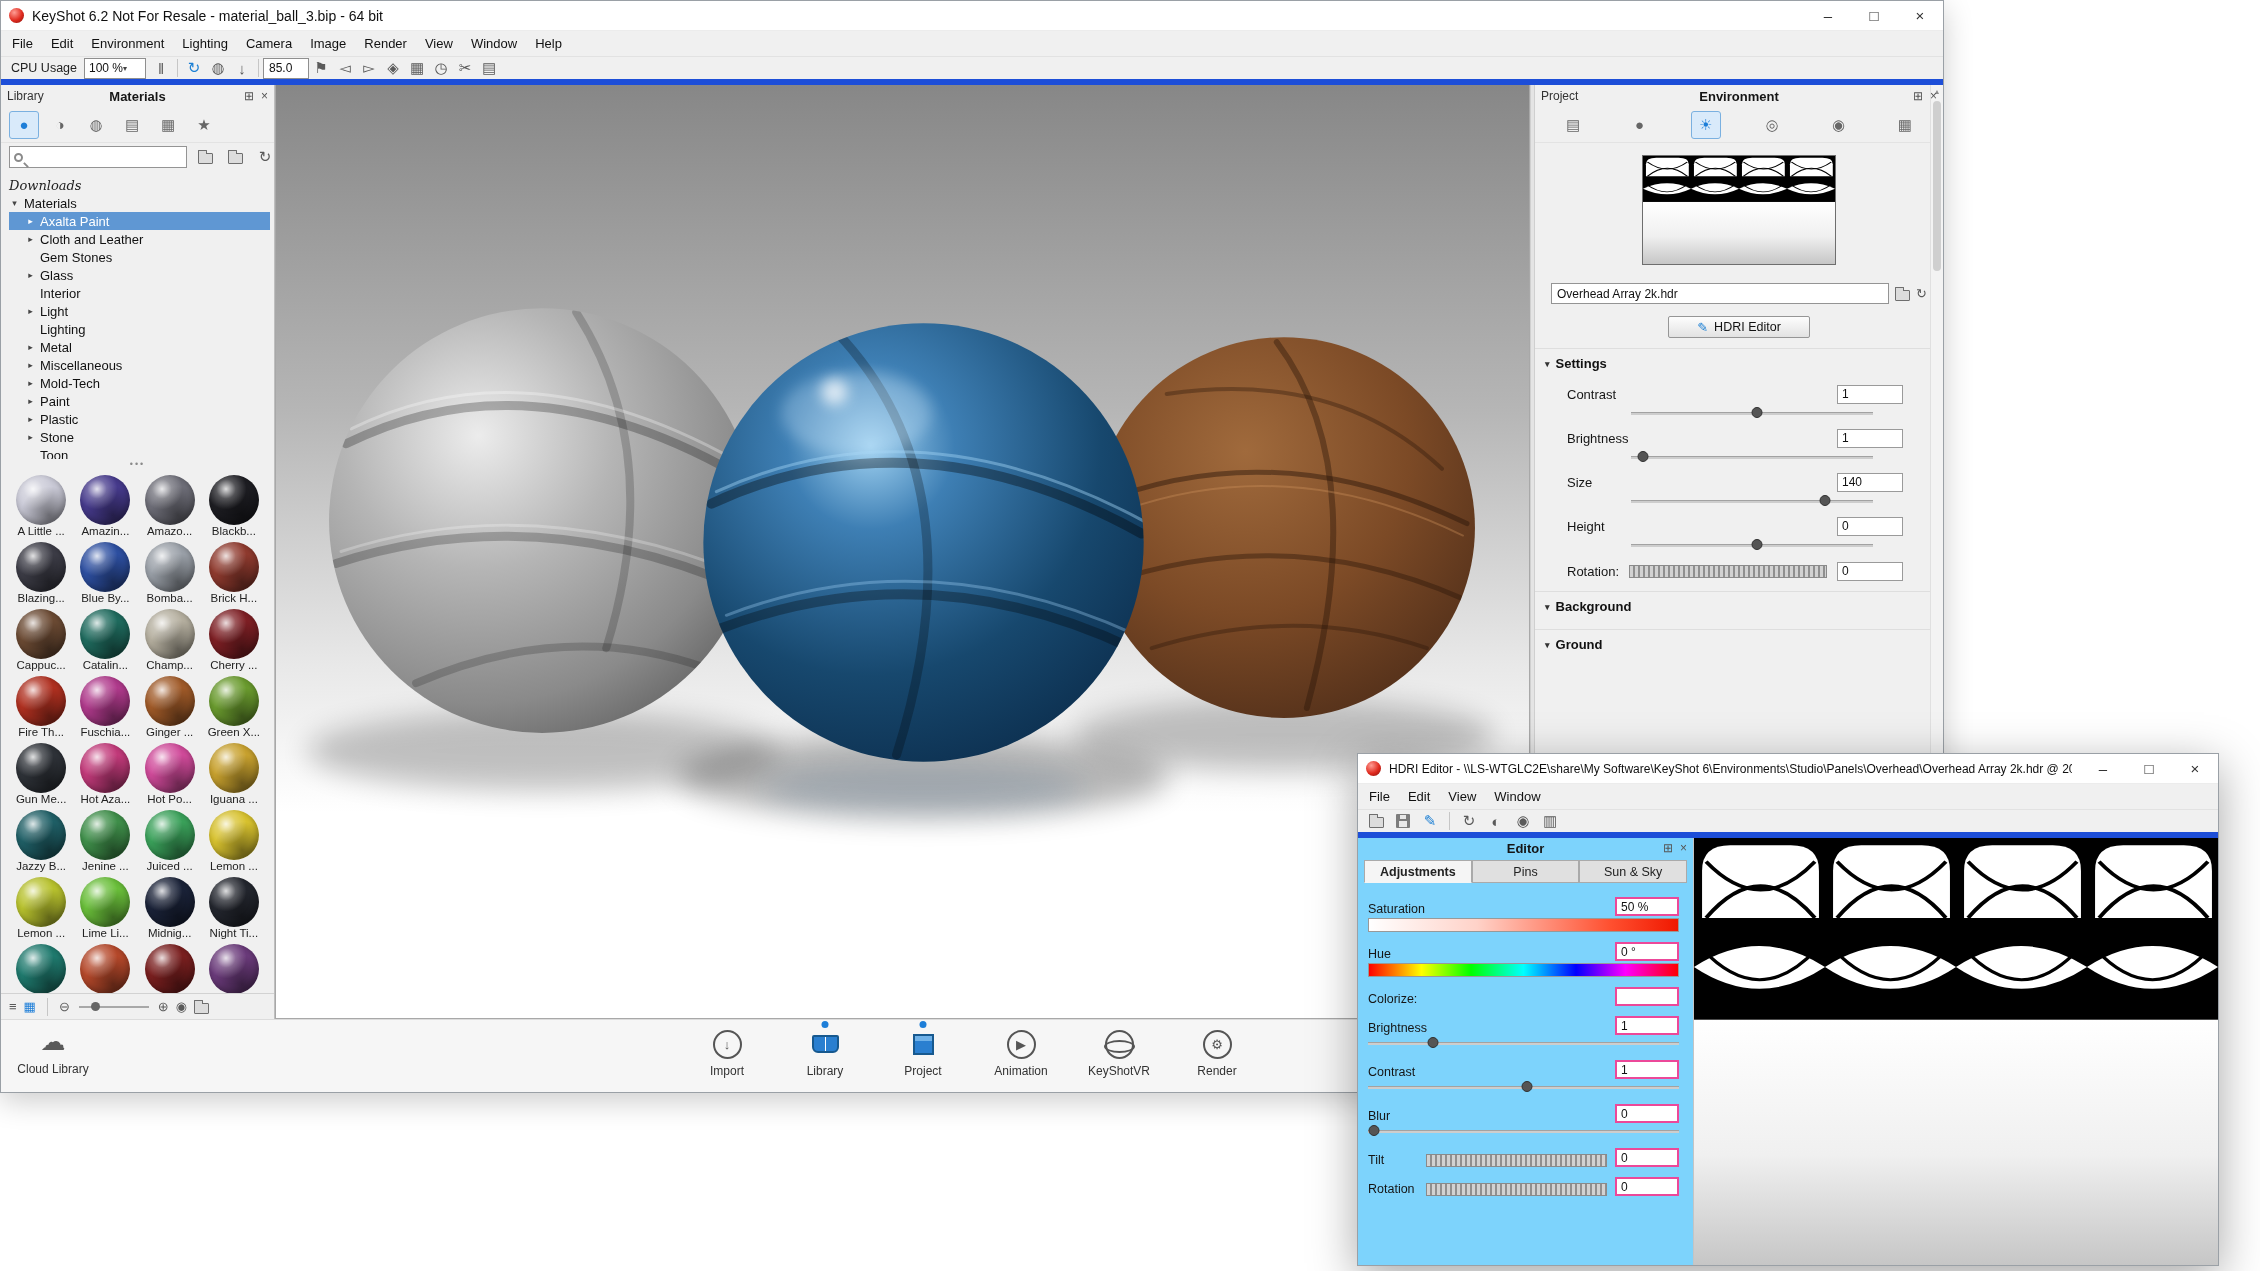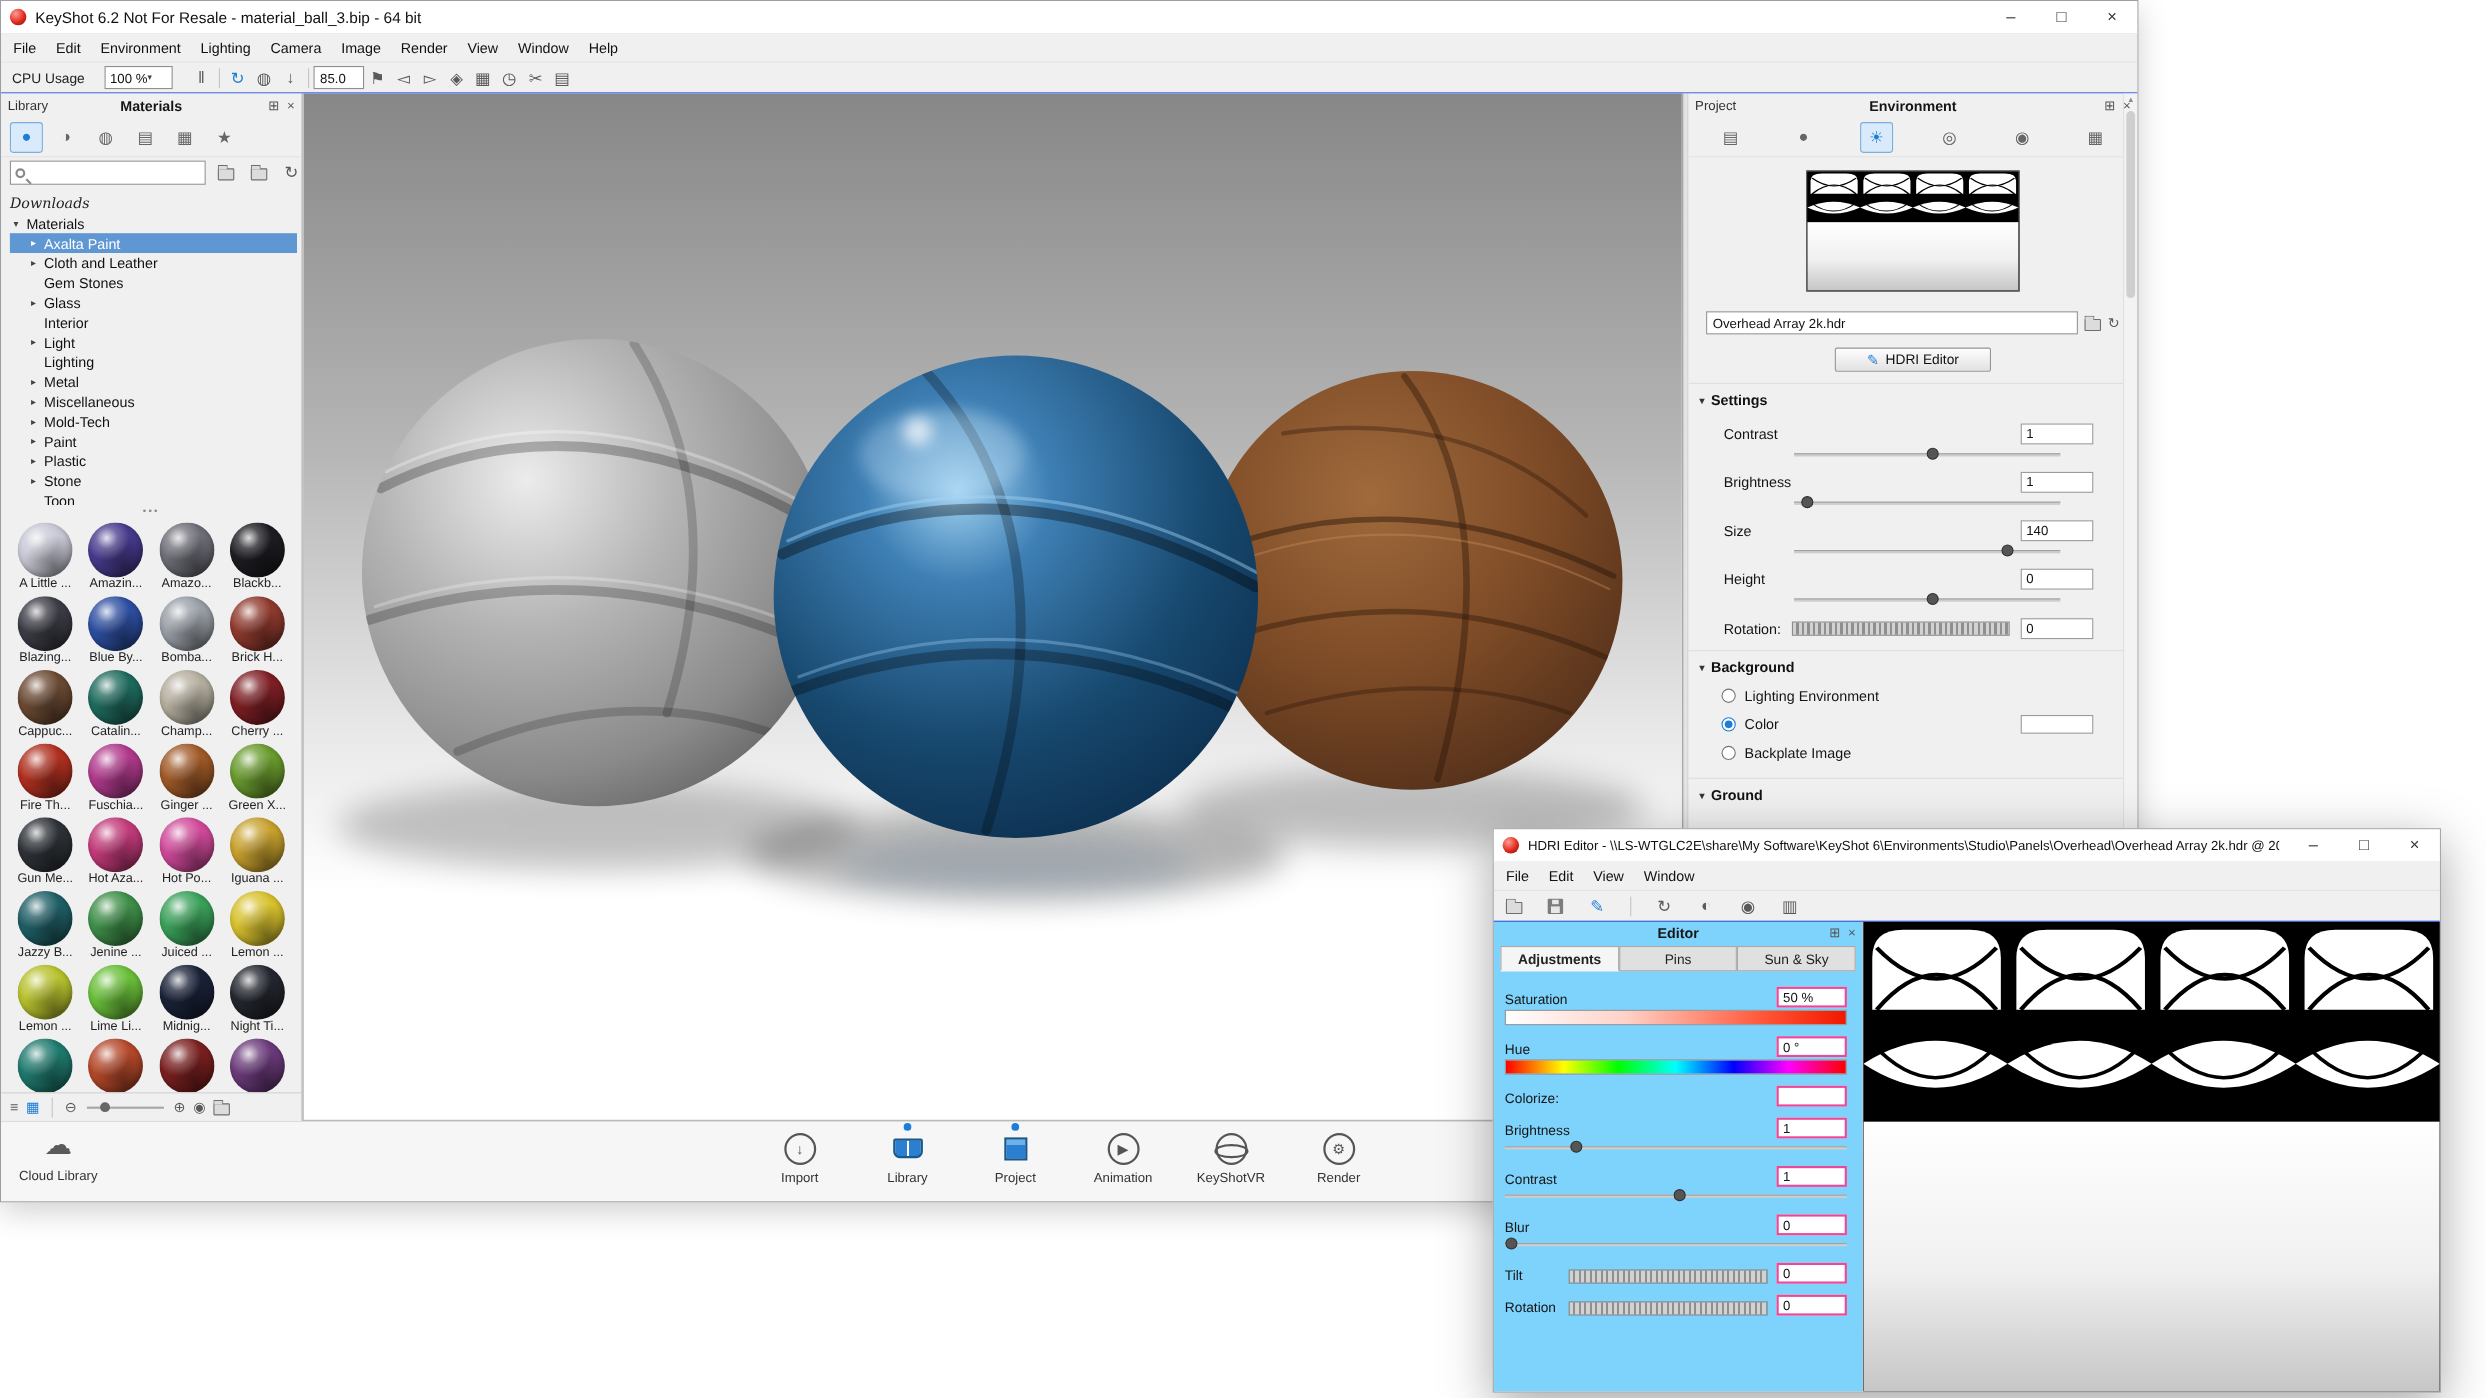--- a/index.html
+++ b/index.html
@@ -8,21 +8,21 @@
   #main-window{left:0;top:0;width:1944px;height:1093px;box-shadow:0 8px 28px rgba(0,0,0,.20)}
   #hdri-window{left:1357px;top:753px;width:862px;height:513px;z-index:10;box-shadow:0 12px 44px rgba(0,0,0,.35);display:flex;flex-direction:column}
   
   .titlebar{height:30px;background:#fff;display:flex;align-items:center;gap:8px;padding-left:8px;border-bottom:1px solid #ececec;flex:none}
   .app-ico{width:15px;height:15px;border-radius:50%;background:radial-gradient(circle at 35% 30%,#ff9d94,#e02a1e 55%,#7e100a);flex:none}
   .title-text{flex:1;font-size:14px;color:#101010;white-space:nowrap;overflow:hidden}
   .win-btns{display:flex;height:100%;flex:none}
   .win-btn{width:46px;height:100%;display:flex;align-items:center;justify-content:center;font-size:15px;color:#333}
   .menubar{height:26px;display:flex;align-items:center;background:#f0f0f0;padding-left:2px;border-bottom:1px solid #e2e2e2;flex:none}
   .menu-item{font-size:13px;color:#111;padding:0 9px}
-  .toolbar{height:28px;display:flex;align-items:center;gap:14px;background:#f0f0f0;border-bottom:1px solid #1d4ed8;padding-left:6px;flex:none}
+  .toolbar{height:28px;display:flex;align-items:center;gap:3px;background:#f0f0f0;border-bottom:6px solid #1d4ed8;padding-left:6px;flex:none}
   .tb-label{font-size:12.5px;color:#222;margin:0 4px}
   .combo{width:62px;height:21px;background:#fff;border:1px solid #8f8f8f;font-size:12px;color:#111;display:flex;align-items:center;padding:0 4px}
   .combo .ar{font-size:8px;color:#444}
   .tb-btn{min-width:24px;height:24px;display:flex;align-items:center;justify-content:center;font-size:15px;color:#5a5a5a}
   .tb-sep{width:1px;height:18px;background:#c6c6c6;margin:0 4px}
   .tb-field{width:46px;height:21px;background:#fff;border:1px solid #8f8f8f;font-size:12px;color:#111;display:flex;align-items:center;padding-left:5px}
   
   #main-content{position:absolute;top:84px;left:0;right:0;bottom:73px;display:flex}
   #library-panel{width:274px;background:#f0f0f0;border-right:1px solid #bfbfbf;display:flex;flex-direction:column;flex:none}
   #viewport{flex:1;position:relative;border:1px solid #a8a8a8;border-top:none;overflow:hidden}
@@ -617,35 +617,20 @@
         </div>
       <div class="rot-row">
         <span>Rotation:</span>
         <div class="ribbed"></div>
         <div class="valbox">0</div>
       </div>
       <div class="section-head">
         <span class="tri">▾</span>
         <span>Background</span>
       </div>
-      <div>
-          <div class="radio-row">
-            <div class="radio"></div>
-            <span>Lighting Environment</span>
-          </div>
-          <div class="radio-row">
-            <div class="radio on"></div>
-            <span>Color</span>
-            <div class="swatch" style="--sw: #ffffff;"></div>
-          </div>
-          <div class="radio-row">
-            <div class="radio"></div>
-            <span>Backplate Image</span>
-          </div>
-        </div>
       <div class="section-head">
         <span class="tri">▾</span>
         <span>Ground</span>
       </div>
       <div class="scrollbar">
         <div class="sb-arrow">▲</div>
         <div class="sb-thumb"></div>
         <div class="sb-arrow down">▼</div>
       </div>
     </div>

